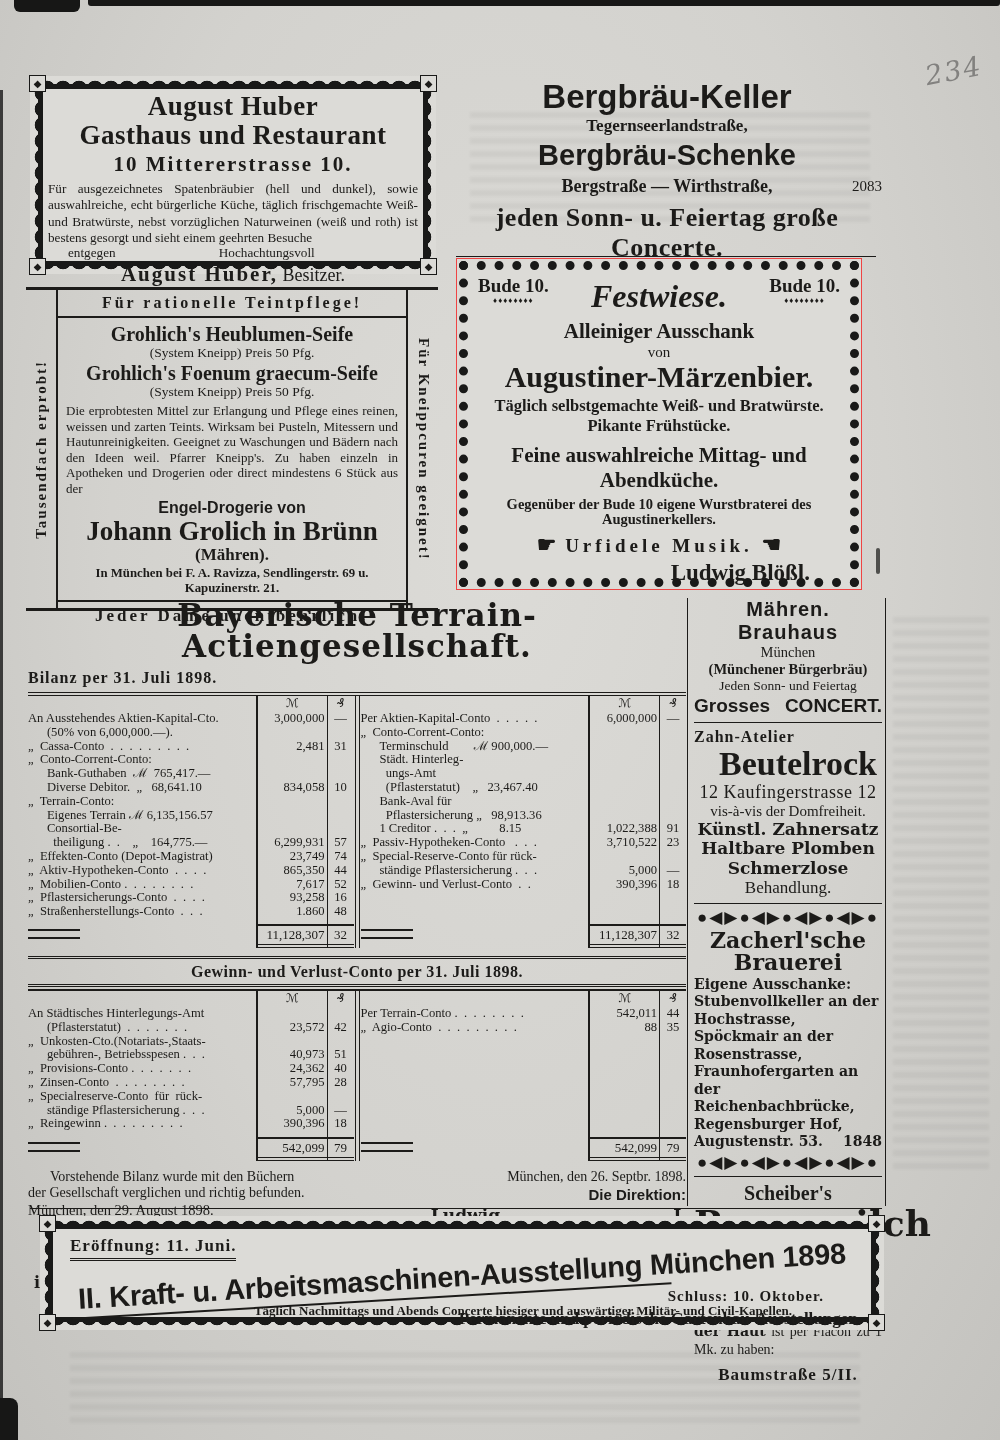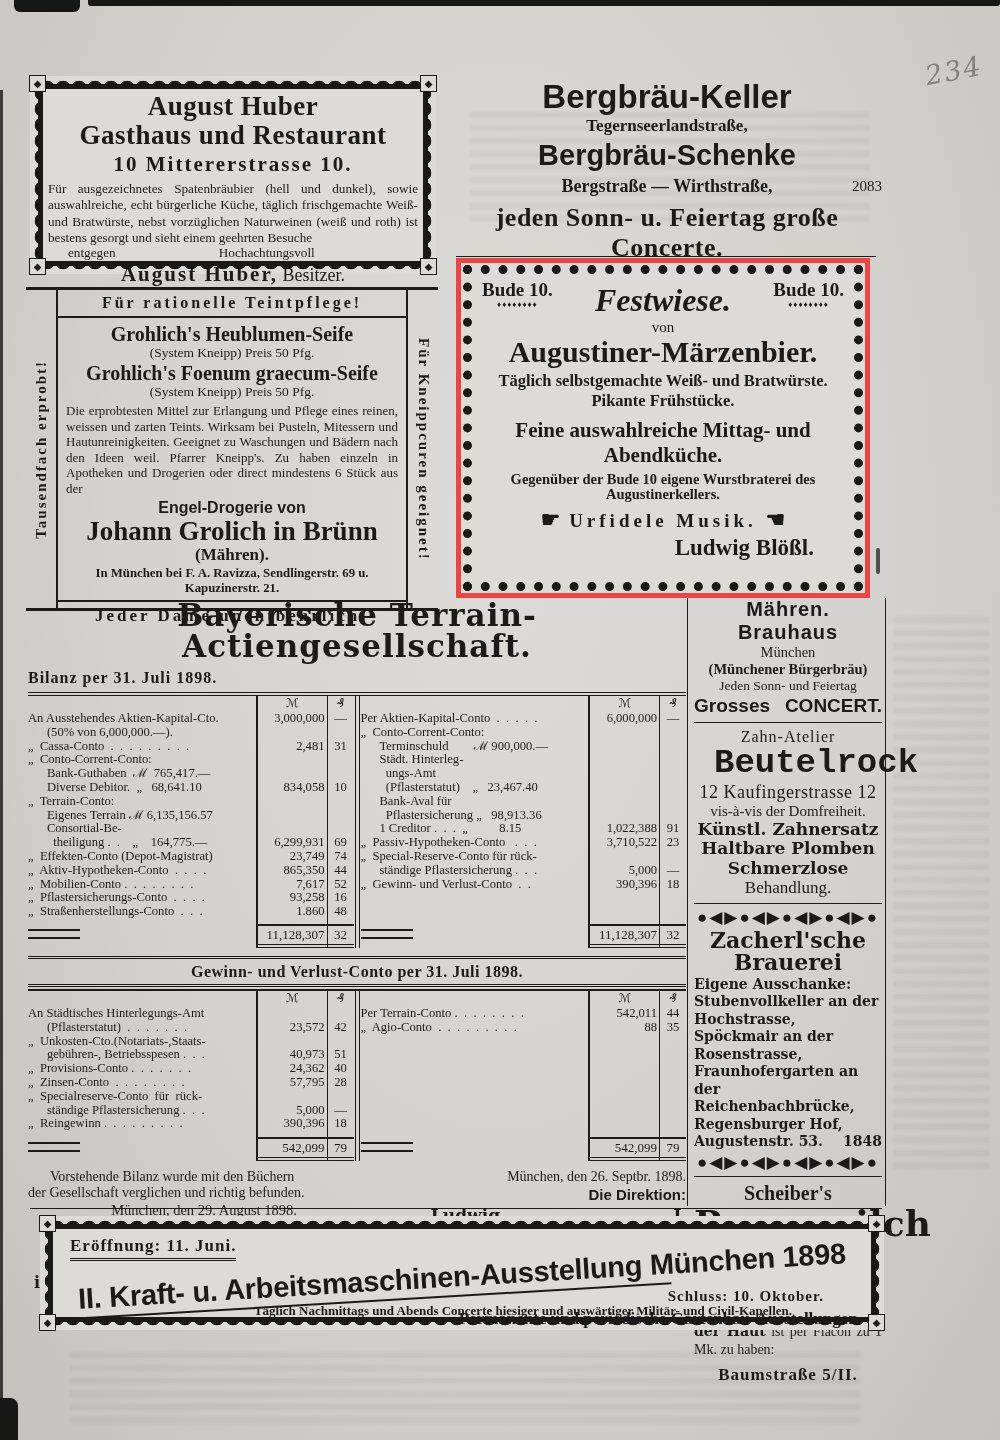--- a/index.html
+++ b/index.html
@@ -65,21 +65,21 @@
   .groh-banner.bot{border-bottom:0;border-top:2.5px solid #1c1b19;font-size:17px;}
   .groh-main{flex:1;padding:6px 8px 4px;}
   .groh-p{font-weight:bold;font-size:20px;text-align:center;line-height:1.05;}
   .groh-ps{font-size:13.5px;text-align:center;margin-bottom:2px;}
   .groh-body{font-size:13px;text-align:justify;line-height:1.2;margin-top:3px;}
   .groh-dro{font-weight:bold;font-size:16px;text-align:center;margin-top:2px;font-family:"Liberation Sans",sans-serif;}
   .groh-owner{font-weight:bold;font-size:27px;text-align:center;line-height:1.05;}
   .groh-osub{font-weight:bold;font-size:17px;text-align:center;}
   .groh-note{font-weight:bold;font-size:12.8px;text-align:center;margin-top:1px;}
   
-  .dotframe{position:absolute;border:5px solid #ef4444;padding:2px;background:#dcdbd7;font-family:Liberation Serif, serif;}
+  .dotframe{position:absolute;border:1px solid #ef4444;padding:2px;background:#dcdbd7;font-family:Liberation Serif, serif;}
   .dotframe-inner{border:9px dotted #191918;height:100%;box-sizing:border-box;padding:6px 10px;}
   .fest-top{display:flex;justify-content:space-between;align-items:flex-start;}
   .bude{font-weight:bold;font-size:19px;text-align:center;line-height:1;}
   .bude-dots{font-size:8px;letter-spacing:1px;margin-top:2px;}
   .fest-title{font-weight:bold;font-style:italic;font-size:32px;margin-top:2px;}
   .fest-c{text-align:center;}
   .fest-l1{font-weight:bold;font-size:21px;margin-top:4px;}
   .fest-l2{font-size:15px;}
   .fest-l3{font-weight:bold;font-size:30px;line-height:1.05;}
   .fest-l4{font-weight:bold;font-size:16.5px;margin-top:3px;}
@@ -115,38 +115,38 @@
   .t-total .numzone{width:96px;display:flex;border-top:2px solid #1c1b19;border-bottom:4px double #1c1b19;padding:1px 0;}
   .t-total .ta{flex:1;text-align:right;padding-right:3px;}
   .t-total .tp{width:26px;text-align:center;}
   .bar-title{border-top:3px double #1c1b19;border-bottom:3px double #1c1b19;text-align:center;
     font-weight:bold;font-size:16px;padding:4px 0 3px;margin:8px 0 0;letter-spacing:.5px;}
   .sheet2{display:flex;margin-top:2px;border-top:2px solid #1c1b19;}
   .audit{display:flex;margin-top:8px;font-size:14px;}
   .audit-l{width:352px;}
   .audit-r{flex:1;text-align:right;}
   .audit-ind{text-indent:22px;}
-  .audit-date{text-align:center;font-size:14.5px;margin-top:1px;}
+  .audit-date{text-align:left;font-size:14.5px;margin-top:1px;}
   .sigrow{display:flex;justify-content:center;gap:46px;font-weight:bold;font-size:17px;margin-top:2px;
     font-family:"DejaVu Serif",serif;}
   .dir-label{font-weight:bold;font-size:15px;font-family:"Liberation Sans",sans-serif;margin-top:1px;}
   .dividend{margin-top:7px;font-size:14px;text-align:center;line-height:1.3;}
   .dividend .b1{font-weight:bold;font-size:16px;font-family:"DejaVu Serif",serif;}
   .dividend .l2{text-align:left;margin-left:6px;}
   
   .rc{position:absolute;left:694px;top:598px;width:188px;}
   .rc .rule{border:0;border-top:1.5px solid #1c1b19;margin:5px 0;}
   .bh-t{font-family:"Liberation Sans",sans-serif;font-weight:bold;font-size:20px;text-align:center;letter-spacing:1px;}
   .bh-city{text-align:center;font-size:14.5px;}
   .bh-sub{text-align:center;font-weight:bold;font-size:14.5px;}
   .bh-line{text-align:center;font-size:13.5px;}
   .bh-conc{display:flex;justify-content:space-between;font-family:"Liberation Sans",sans-serif;
     font-weight:bold;font-size:19px;margin-top:1px;}
-  .bt-h{font-weight:normal;font-size:16px;text-align:center;letter-spacing:1px;margin-top:3px;}
-  .bt-name{font-weight:bold;font-size:34px;text-align:center;line-height:1.05;font-family:Liberation Mono, monospace;margin-left:20px;}
+  .bt-h{font-weight:bold;font-size:16px;text-align:left;letter-spacing:1px;margin-top:3px;}
+  .bt-name{font-weight:bold;font-size:34px;text-align:center;line-height:1.05;font-family:Liberation Serif, serif;margin-left:20px;}
   .bt-addr{font-size:18px;text-align:center;letter-spacing:.5px;}
   .bt-sub{font-size:15px;text-align:center;}
   .bt-l{font-weight:bold;font-size:17px;text-align:center;line-height:1.15;font-family:"DejaVu Serif",serif;}
   .bt-l .nrm{font-weight:normal;font-family:"Liberation Serif",serif;}
   .orn{text-align:center;font-size:17px;letter-spacing:2px;line-height:1;margin:3px 0;}
   .za-t{font-weight:bold;font-size:22px;text-align:center;line-height:1;font-family:"DejaVu Serif",serif;}
   .za-body{font-weight:bold;font-size:14px;line-height:1.25;margin-top:3px;font-family:"DejaVu Serif",serif;}
   .za-num{float:right;font-weight:bold;}
   .ro-brand{font-weight:bold;font-size:20px;text-align:center;margin-top:4px;}
   .ro-name{font-weight:bold;font-size:36px;text-align:center;line-height:1;font-family:"DejaVu Serif",serif;}
@@ -247,20 +247,21 @@
         <div>Bude 10.</div>
         <div class="bude-dots">♦♦♦♦♦♦♦♦</div>
       </div>
       <div class="fest-title">Festwiese.</div>
       <div class="bude">
         <div>Bude 10.</div>
         <div class="bude-dots">♦♦♦♦♦♦♦♦</div>
       </div>
     </div>
     <div class="fest-c">
+      <div class="fest-l1">Alleiniger Ausschank</div>
       <div class="fest-l2">von</div>
       <div class="fest-l3">Augustiner-Märzenbier.</div>
       <div class="fest-l4">Täglich selbstgemachte Weiß- und Bratwürste.</div>
       <div class="fest-l5">Pikante Frühstücke.</div>
       <div class="fest-l6">Feine auswahlreiche Mittag- und Abendküche.</div>
       <div class="fest-l7">
         <span>Gegenüber der Bude 10 eigene Wurstbraterei des</span><br>
         <span>Augustinerkellers.</span>
       </div>
       <div class="fest-music">
@@ -327,21 +328,21 @@
             <div class="t-label">
               <div class="t-line">„  Terrain-Conto:</div>
               <div class="t-line">      Eigenes Terrain ℳ 6,135,156.57</div>
               <div class="t-line">      Consortial-Be-</div>
               <div class="t-line">        theiligung .  .    „    164,775.—</div>
             </div>
             <div class="t-amt b">
               <span>6,299,931</span>
             </div>
             <div class="t-pf b">
-              <span>69</span>
+              <span>57</span>
             </div>
           </div>
           <div class="t-row">
             <div class="t-label">
               <div class="t-line">„  Effekten-Conto (Depot-Magistrat)</div>
             </div>
             <div class="t-amt">
               <span>23,749</span>
             </div>
             <div class="t-pf">

